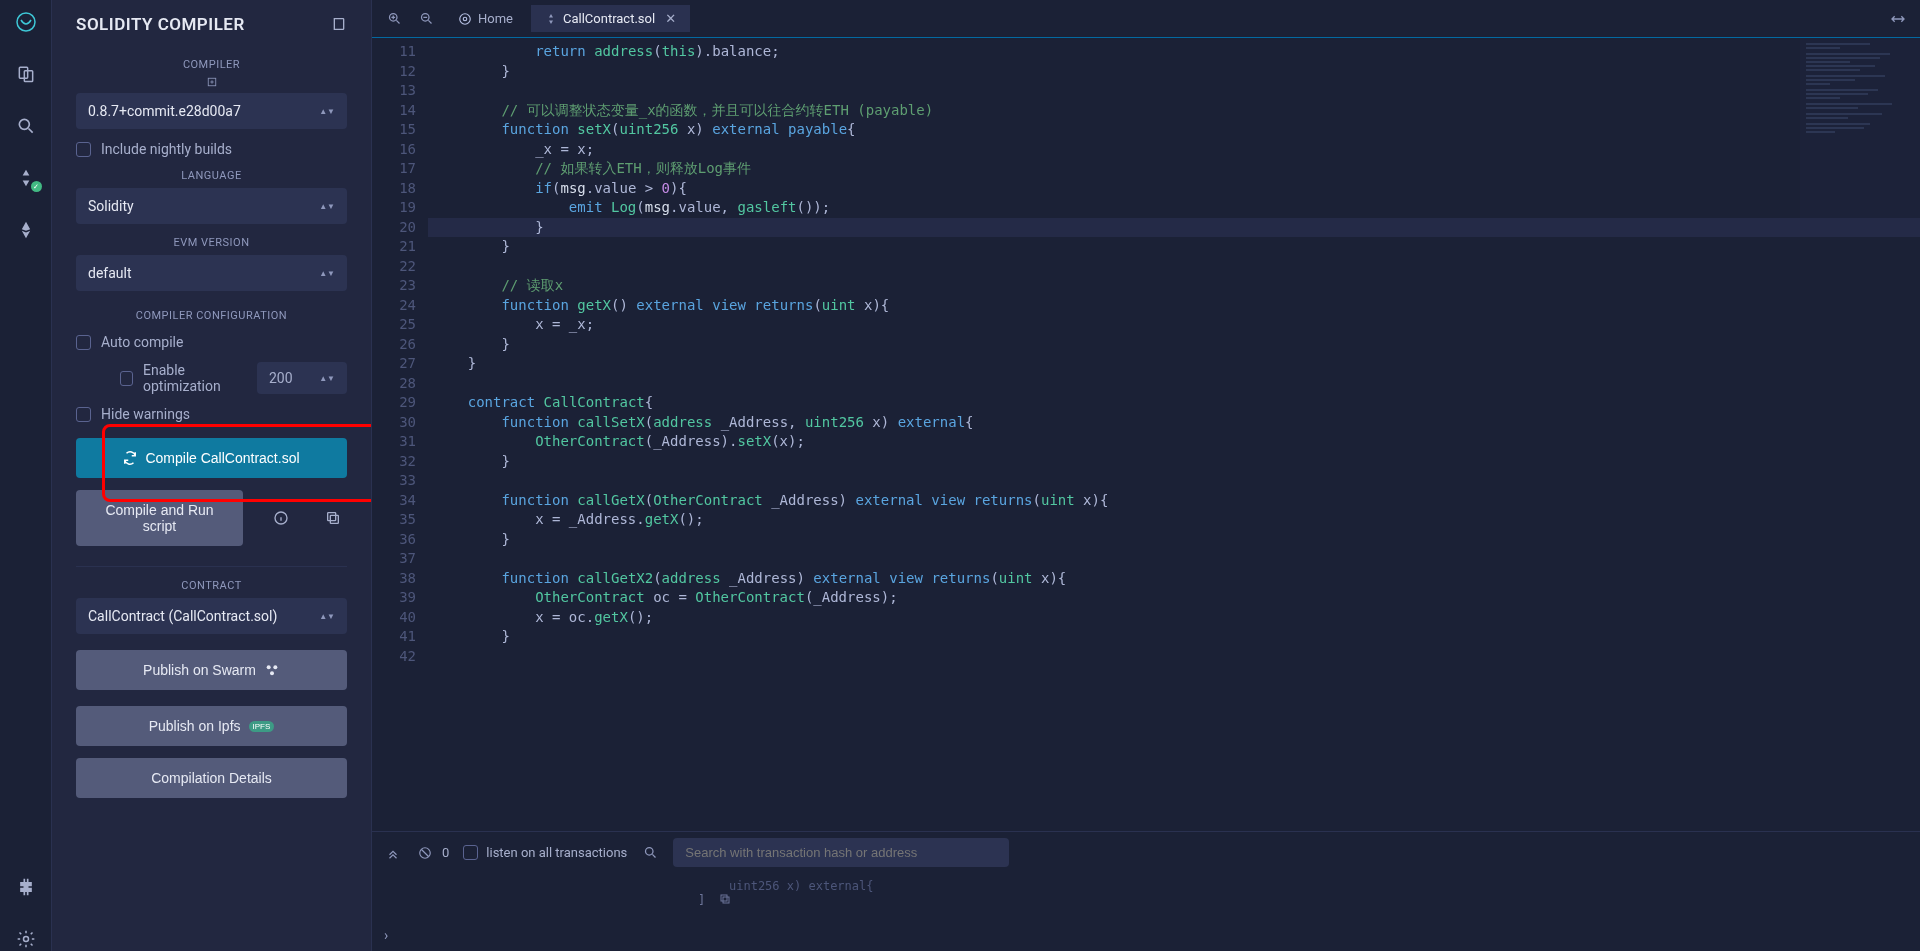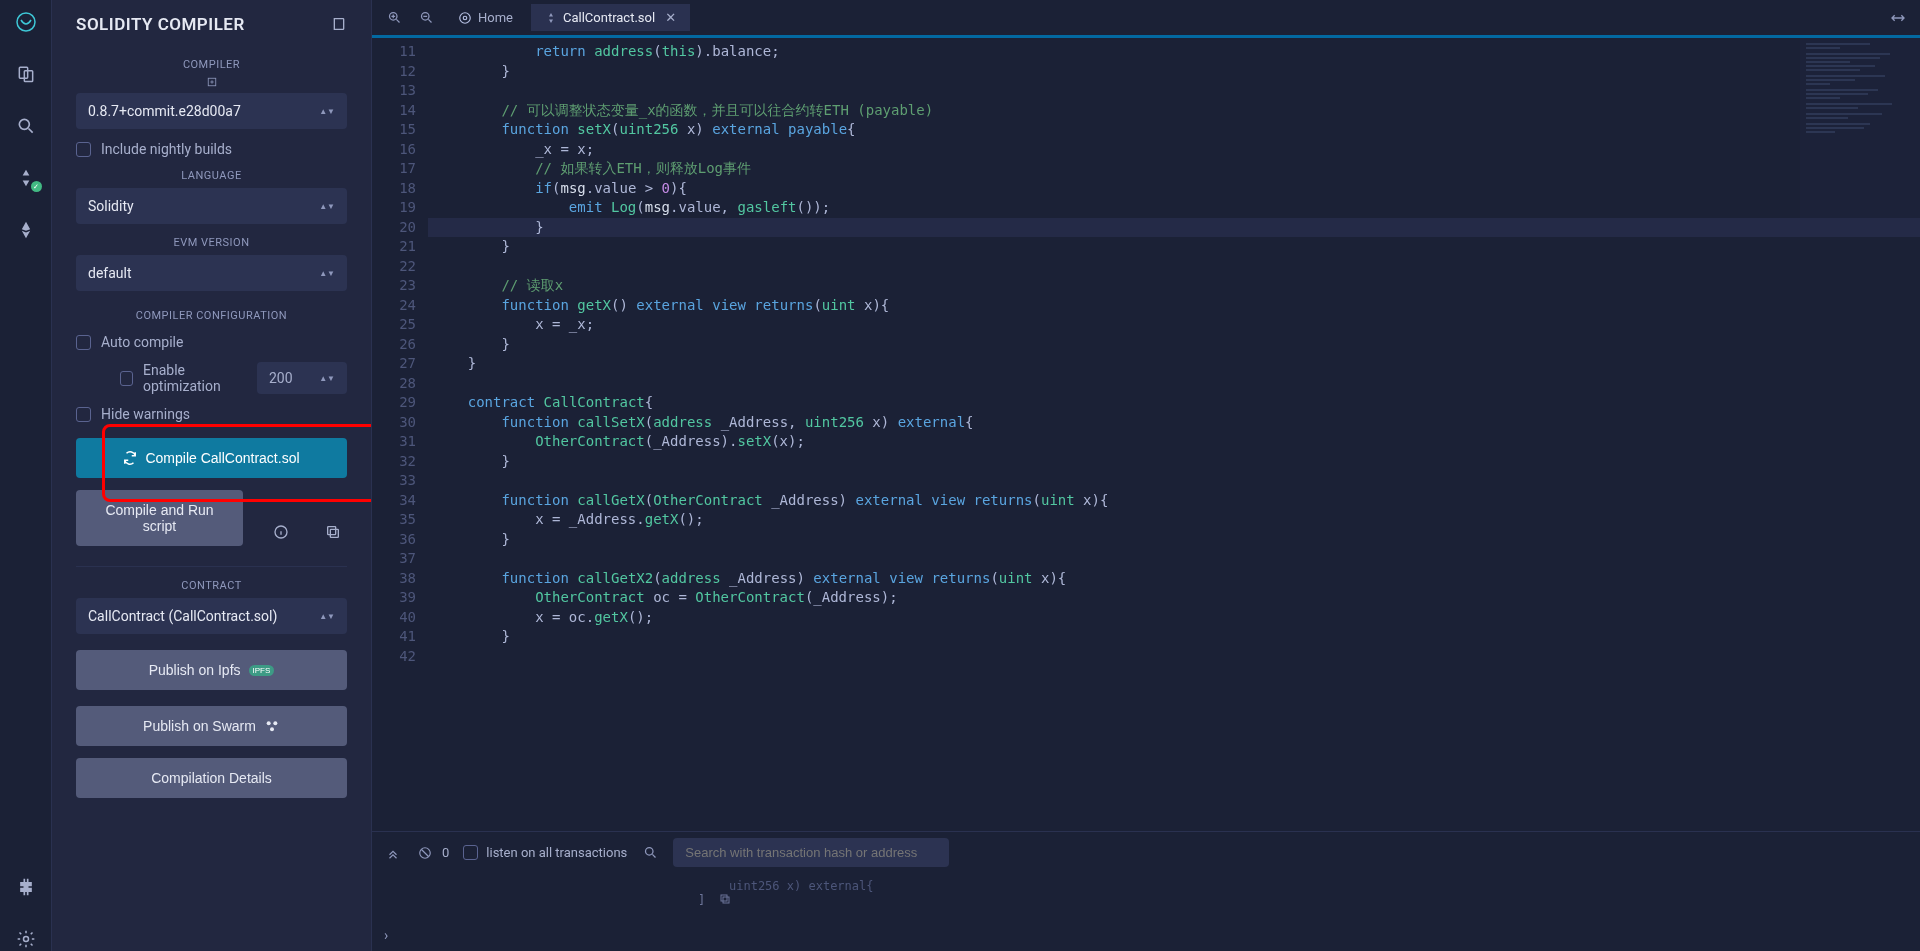--- a/index.html
+++ b/index.html
@@ -20,28 +20,28 @@
 .checkbox-row { display: flex; align-items: center; gap: 10px; margin-top: 12px; }
 .checkbox { width: 15px; height: 15px; border: 1.5px solid #5a6390; border-radius: 3px; background: transparent; }
 .check-label { color: #a7afcc; font-size: 14px; }
 .row-flex { display: flex; align-items: center; gap: 10px; margin-top: 12px; }
 .row-flex .checkbox-row { flex: 1; margin-top: 0; padding-left: 44px; }
 .numinput { width: 90px; background: #2c3352; border: none; border-radius: 4px; padding: 8px 12px; color: #a7afcc; font-size: 14px; display: flex; justify-content: space-between; align-items: center; }
 .btn { width: 100%; border: none; border-radius: 4px; padding: 12px; font-size: 14px; font-weight: 500; display: flex; align-items: center; justify-content: center; gap: 8px; cursor: pointer; margin-top: 16px; }
 .btn-primary { background: #0f7aa0; color: #fff; }
 .btn-secondary { background: #545b7a; color: #e6e9f3; }
 .btn-ghost { background: #545b7a; color: #e6e9f3; }
-.compile-row { display: flex; gap: 24px; margin-top: 12px; align-items: flex-end; }
+.compile-row { display: flex; gap: 24px; margin-top: 12px; align-items: center; }
 .compile-row .btn { margin-top: 0; flex: 1; }
 .mini-icon { width: 28px; height: 28px; display: flex; align-items: center; justify-content: center; color: #a7afcc; cursor: pointer; }
 .divider { border: none; border-top: 1px solid #2a3150; margin: 20px 0 8px; }
 .annotation-box { position: absolute; border: 3px solid #ff0000; border-radius: 8px; pointer-events: none; }
 .annotation-text { position: absolute; color: #ff3030; font-size: 22px; font-weight: 500; pointer-events: none; }
 .main { flex: 1; display: flex; flex-direction: column; background: #1b2136; position: relative; }
-.tabs { display: flex; align-items: center; height: 38px; background: #1b2136; border-bottom: 3px solid #0369a1; padding: 0 8px; gap: 4px; }
+.tabs { display: flex; align-items: center; height: 38px; background: #1b2136; border-bottom: 1px solid #0369a1; padding: 0 8px; gap: 4px; }
 .tab-icon { width: 28px; height: 28px; display: flex; align-items: center; justify-content: center; color: #8f98bc; cursor: pointer; }
 .tab { display: flex; align-items: center; gap: 6px; padding: 6px 14px; color: #a7afcc; font-size: 13px; cursor: pointer; }
 .tab.active { background: #2a3150; color: #e6e9f3; }
 .tab .x { color: #a7afcc; margin-left: 4px; }
 .tabs .spacer { flex: 1; }
 .editor { flex: 1; display: flex; overflow: hidden; position: relative; }
 .gutter { width: 56px; text-align: right; padding: 4px 12px 4px 0; background: #1b2136; color: #4d567a; font-family: Consolas, Monaco, monospace; font-size: 14px; line-height: 19.5px; user-select: none; }
 .code { flex: 1; padding: 4px 0; font-family: Consolas, Monaco, monospace; font-size: 14px; line-height: 19.5px; color: #aeb7d7; white-space: pre; overflow: hidden; }
 .codeline { height: 19.5px; padding-left: 6px; }
 .codeline.hl { background: #242a47; }
@@ -50,21 +50,21 @@
 .tk-s { color: #52c7a1; }
 .tk-cg { color: #5e9e71; }
 .tk-n { color: #d8dfec; }
 .tk-num { color: #c58be6; }
 .minimap { position: absolute; right: 0; top: 0; width: 120px; height: 180px; background: rgba(30,36,60,0.5); pointer-events: none; }
 .terminal { height: 120px; border-top: 1px solid #2a3150; display: flex; flex-direction: column; }
 .term-bar { display: flex; align-items: center; padding: 6px 12px; gap: 14px; background: #1b2136; }
 .term-bar .ti { width: 18px; height: 18px; display: flex; align-items: center; justify-content: center; color: #8f98bc; cursor: pointer; }
 .term-bar .cnt { color: #a7afcc; font-size: 13px; margin-left: -6px; }
 .term-bar .listen { display: flex; align-items: center; gap: 8px; color: #a7afcc; font-size: 13px; }
-.term-search { background: #2c3352; border: none; border-radius: 4px; padding: 7px 12px; color: #8f98bc; font-size: 13px; width: 276px; }
+.term-search { background: #2c3352; border: none; border-radius: 4px; padding: 7px 12px; color: #8f98bc; font-size: 13px; width: 336px; }
 .term-body { flex: 1; padding: 6px 12px; color: #6d7599; font-family: Consolas, Monaco, monospace; font-size: 12px; }
 .term-foot { height: 32px; display: flex; align-items: center; padding: 0 12px; }
 .term-foot .chev { color: #8f98bc; cursor: pointer; }
 .updown { display: inline-flex; flex-direction: column; font-size: 8px; line-height: 7px; color: #8f98bc; }
 .badge { display: inline-block; background: #3d9b85; color: #fff; font-size: 8px; padding: 1px 4px; border-radius: 6px; }
 .solid-icon { position: relative; }
 .check-overlay { position: absolute; bottom: -2px; right: -4px; width: 11px; height: 11px; background: #42b983; border-radius: 50%; display: flex; align-items: center; justify-content: center; font-size: 7px; color: #fff; }
 </style>
 </head>
 <body>
@@ -198,30 +198,30 @@
 
     <hr class="divider">
 
     <div class="label">CONTRACT</div>
     <div class="select">
       <span>CallContract (CallContract.sol)</span>
       <span class="updown">▲▼</span>
     </div>
 
     <button class="btn btn-ghost">
-      <span>Publish on Ipfs</span>
-      <span class="badge">IPFS</span>
-    </button>
-    <button class="btn btn-ghost">
       <span>Publish on Swarm</span>
       <svg width="16" height="16" viewBox="0 0 24 24" fill="currentColor">
           <circle cx="7" cy="8" r="3"></circle>
           <circle cx="17" cy="8" r="3"></circle>
           <circle cx="12" cy="17" r="3"></circle>
         </svg>
+    </button>
+    <button class="btn btn-ghost">
+      <span>Publish on Ipfs</span>
+      <span class="badge">IPFS</span>
     </button>
     <button class="btn btn-ghost" style="margin-top:12px">
       <span>Compilation Details</span>
     </button>
 
     <div class="annotation-box" style="left:50px; top:424px; width:325px; height:78px;"></div>
   </div>
 
   <div class="main">
     <div class="tabs">

